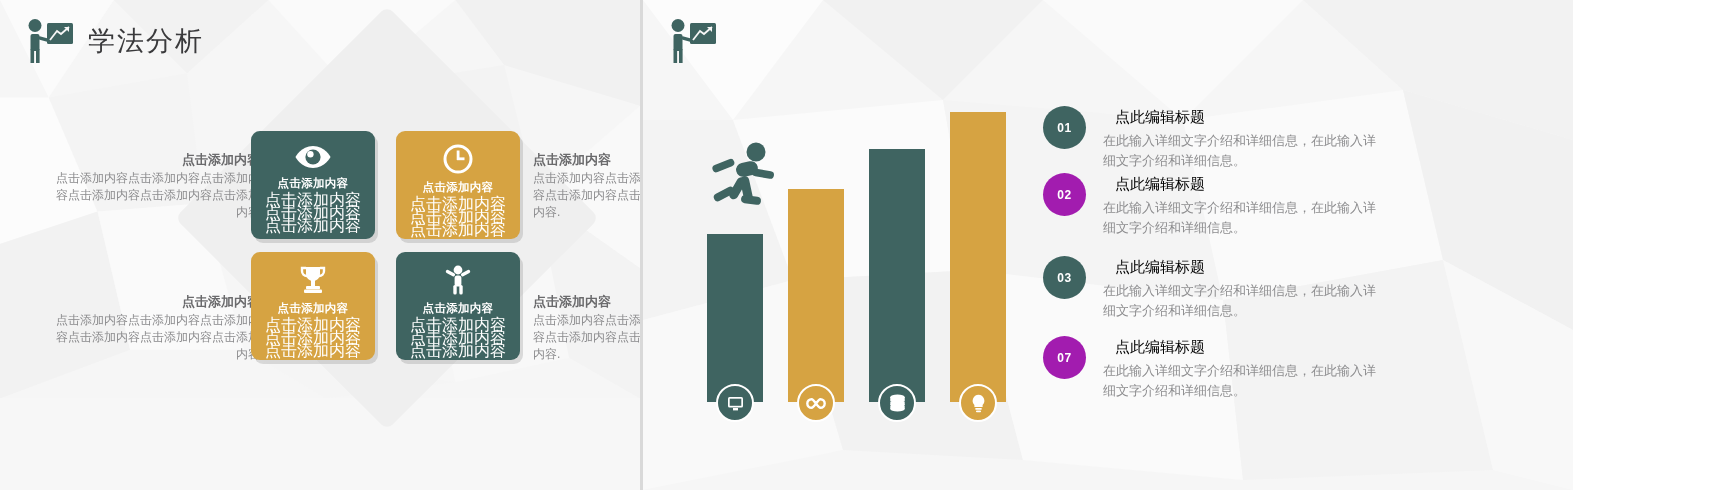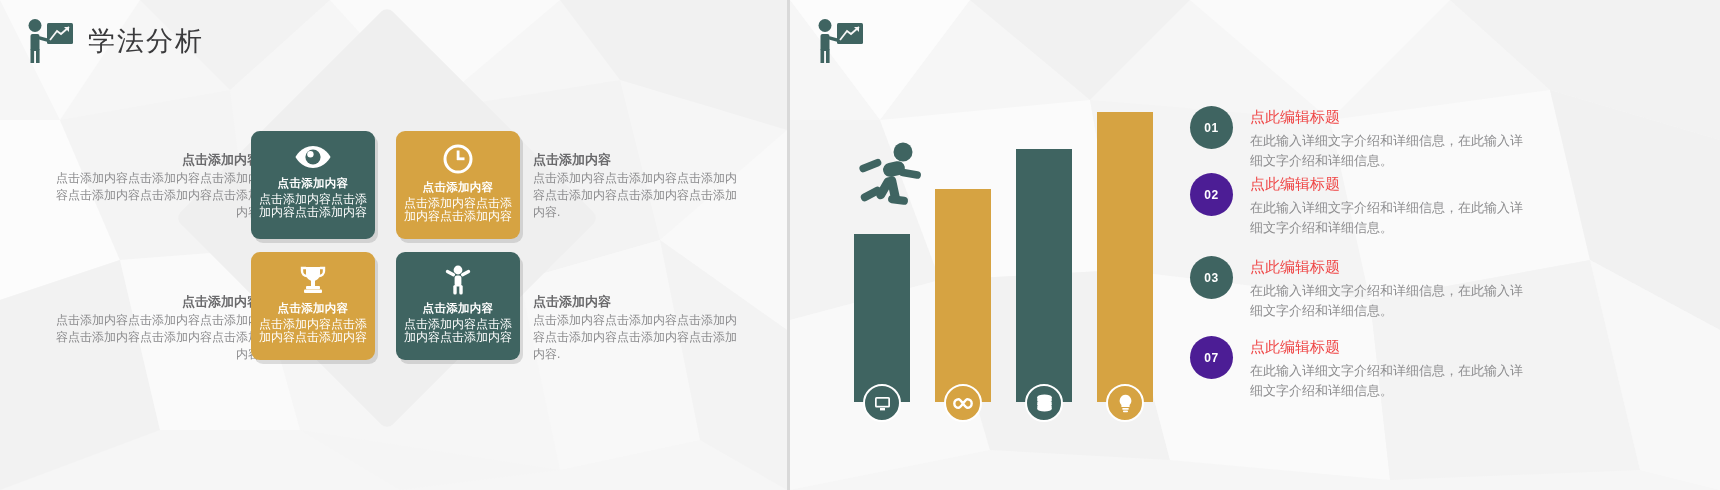--- a/index.html
+++ b/index.html
@@ -6,21 +6,21 @@
   html,body { width:1720px; height:490px; overflow:hidden; }
   body {
     font-family:"Liberation Sans","DejaVu Sans",sans-serif;
     background:#ffffff;
   }
   .stage { position:relative; width:1720px; height:490px; display:flex; }
 
   
   .slide { position:relative; height:490px; overflow:hidden;
            background:#f7f7f7; }
-  .slide-left  { width:787px; }
+  .slide-left  { width:640px; }
   .divider { width:3px; height:490px; background:#d9d9d9; flex:0 0 3px; }
   .slide-right { width:930px; }
 
   
   .poly { position:absolute; inset:0; pointer-events:none; }
 
   .hdr { position:absolute; display:flex; align-items:center; gap:14px; }
   .hdr-icon { width:52px; height:46px; }
   .hdr-title { font-size:27px; color:#3a3a3c; letter-spacing:2px;
                font-family:"DejaVu Sans","Liberation Sans",sans-serif; }
@@ -37,45 +37,45 @@
              left:237px; top:68px; border-radius:8px; }
 
   .tile { position:absolute; width:124px; height:108px; border-radius:9px;
           display:flex; flex-direction:column; align-items:center;
           justify-content:flex-start; padding-top:13px; color:#fff;
           box-shadow:3px 4px 0 rgba(0,0,0,0.12); }
   .tile-teal { background:#3f6461; }
   .tile-gold { background:#d6a342; }
   .tile svg { display:block; }
   .tile-t { font-size:11.5px; font-weight:bold; margin-top:6px; letter-spacing:.3px; }
-  .tile-b { font-size:12px; line-height:13px; text-align:center;
+  .tile-b { font-size:16px; line-height:13px; text-align:center;
             margin-top:2px; width:108px; }
 
   
   .chart { position:absolute; left:60px; bottom:88px; width:300px; height:290px; }
   .bar { position:absolute; bottom:0; width:56px; }
   .bar-teal { background:#3f6461; }
   .bar-gold { background:#d6a342; }
   .bubble { position:absolute; bottom:-20px; left:50%; transform:translateX(-50%);
             width:38px; height:38px; border-radius:50%;
             border:2px solid #ffffff; display:flex; align-items:center;
             justify-content:center; }
   .bub-teal { background:#3f6461; }
   .bub-gold { background:#d6a342; }
   .runner { position:absolute; }
 
   .item { position:absolute; display:flex; gap:17px; align-items:flex-start; }
   .num { width:43px; height:43px; border-radius:50%; flex:0 0 43px;
          display:flex; align-items:center; justify-content:center;
          color:#fff; font-size:12px; font-weight:bold; letter-spacing:.5px; }
   .n-teal { background:#3f6461; }
-  .n-gold { background:#4c1d95; }
+  .n-gold { background:#a21caf; }
   .itxt { padding-top:1px; }
-  .ititle { font-size:15px; color:#ef4444; line-height:21px;
-            font-family:"DejaVu Sans","Liberation Sans",sans-serif; }
+  .ititle { font-size:15px; color:#000000; line-height:21px;
+            font-family:"DejaVu Sans","Liberation Sans",sans-serif;margin-left:12px; }
   .ibody { font-size:13px; color:#8d8d8f; line-height:20px; width:280px;
            margin-top:3px; }
 </style>
 </head>
 <body>
 
 <div class="stage">
 
   <div class="slide slide-left">
 

